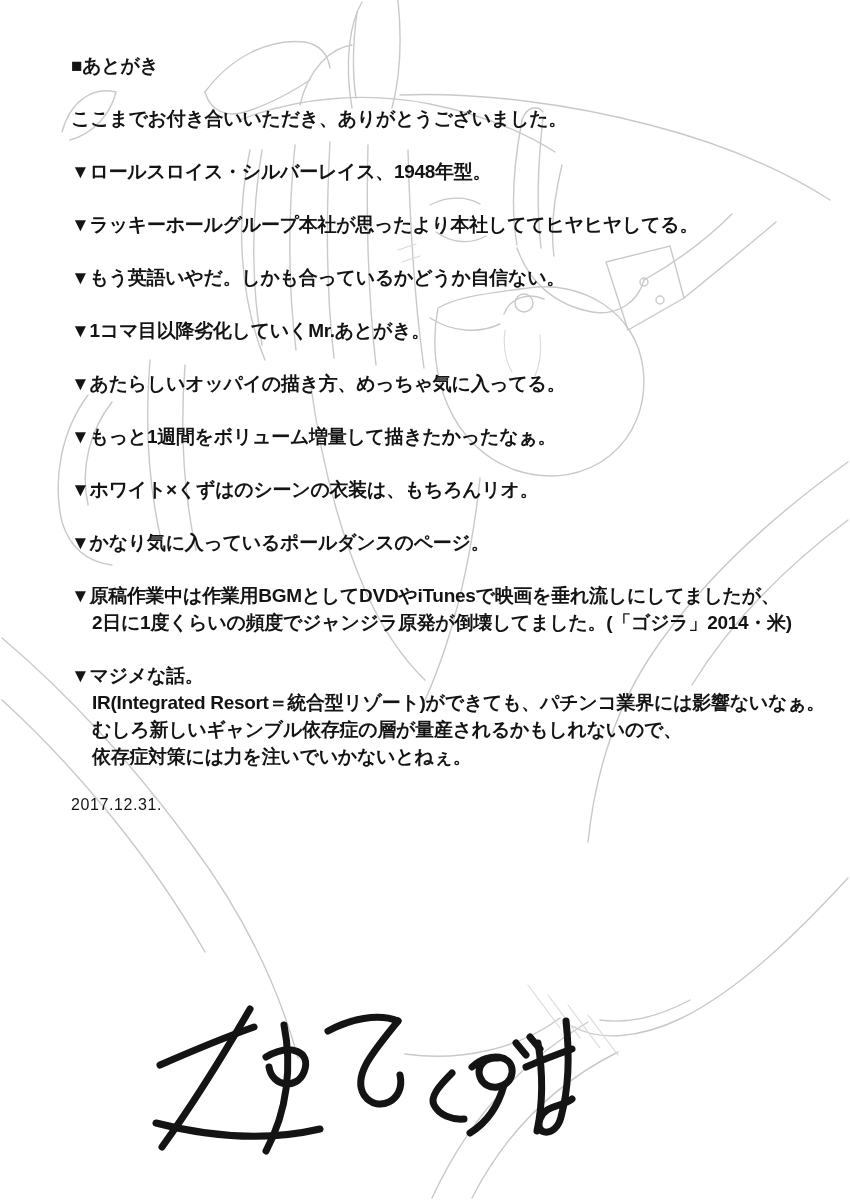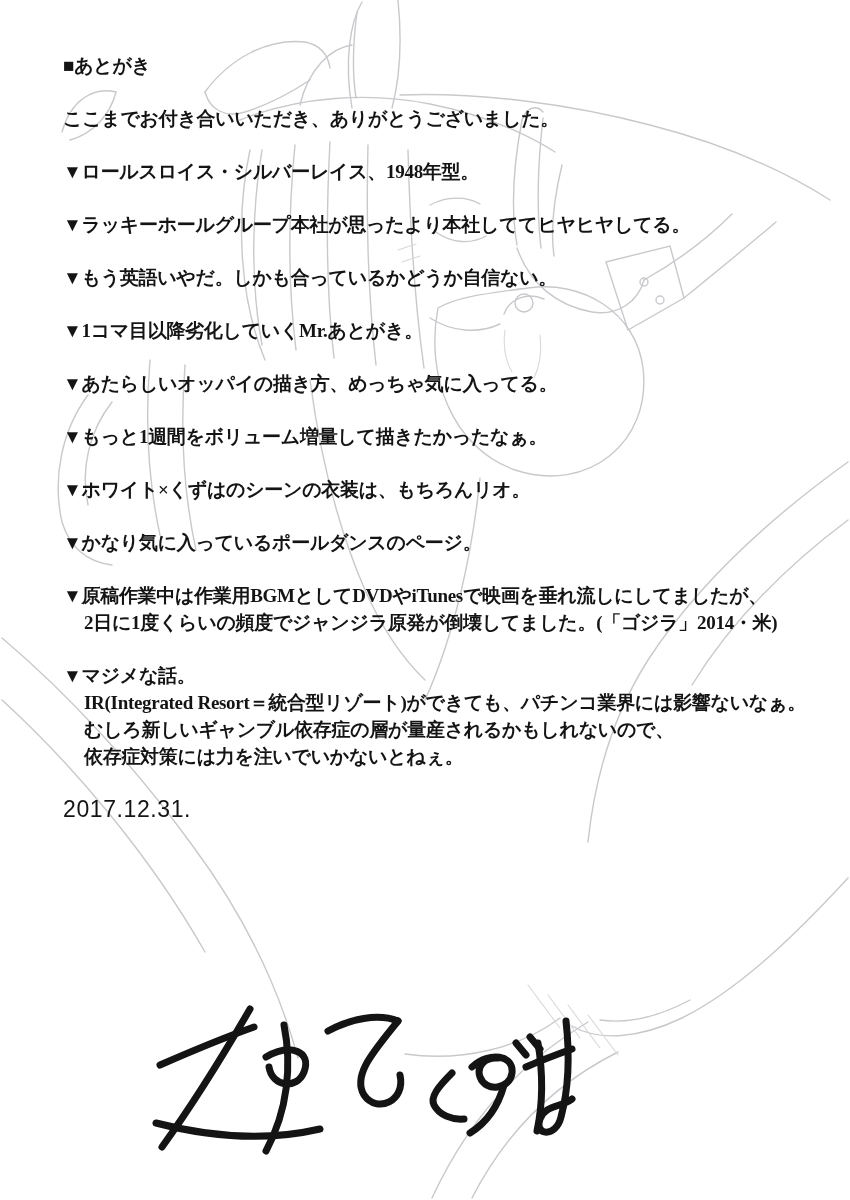--- a/index.html
+++ b/index.html
@@ -9,35 +9,35 @@
     height: 1200px;
     background: #ffffff;
     overflow: hidden;
     font-family: "Liberation Sans", sans-serif;
   }
   .sketch, .signature { position: absolute; pointer-events: none; }
   .sketch { left: 0; top: 0; }
   .signature { left: 150px; top: 995px; }
   .content {
     position: absolute;
-    left: 63px;
+    left: 71px;
     top: 52px;
     width: 772px;
     color: #141414;
     font-size: 19px;
     font-weight: 600;
     letter-spacing: -0.3px;
   }
   .heading { line-height: 27px; margin-bottom: 26px; }
-  .para { margin-bottom: 26px; font-family: Liberation Serif, serif; }
+  .para { margin-bottom: 26px; }
   .line { line-height: 27px; white-space: pre-wrap; }
   .line.indent { padding-left: 21px; }
   .date {
     margin-top: 26px;
-    font-size: 23px;
+    font-size: 16px;
     font-weight: 500;
     letter-spacing: 0.6px;
   }
 </style>
 </head>
 <body>
 
 <div class="page">
 
   <svg class="sketch" width="850" height="1200" viewBox="0 0 850 1200" fill="none" stroke="#c9c9cd" stroke-width="1.4" stroke-linecap="round">

